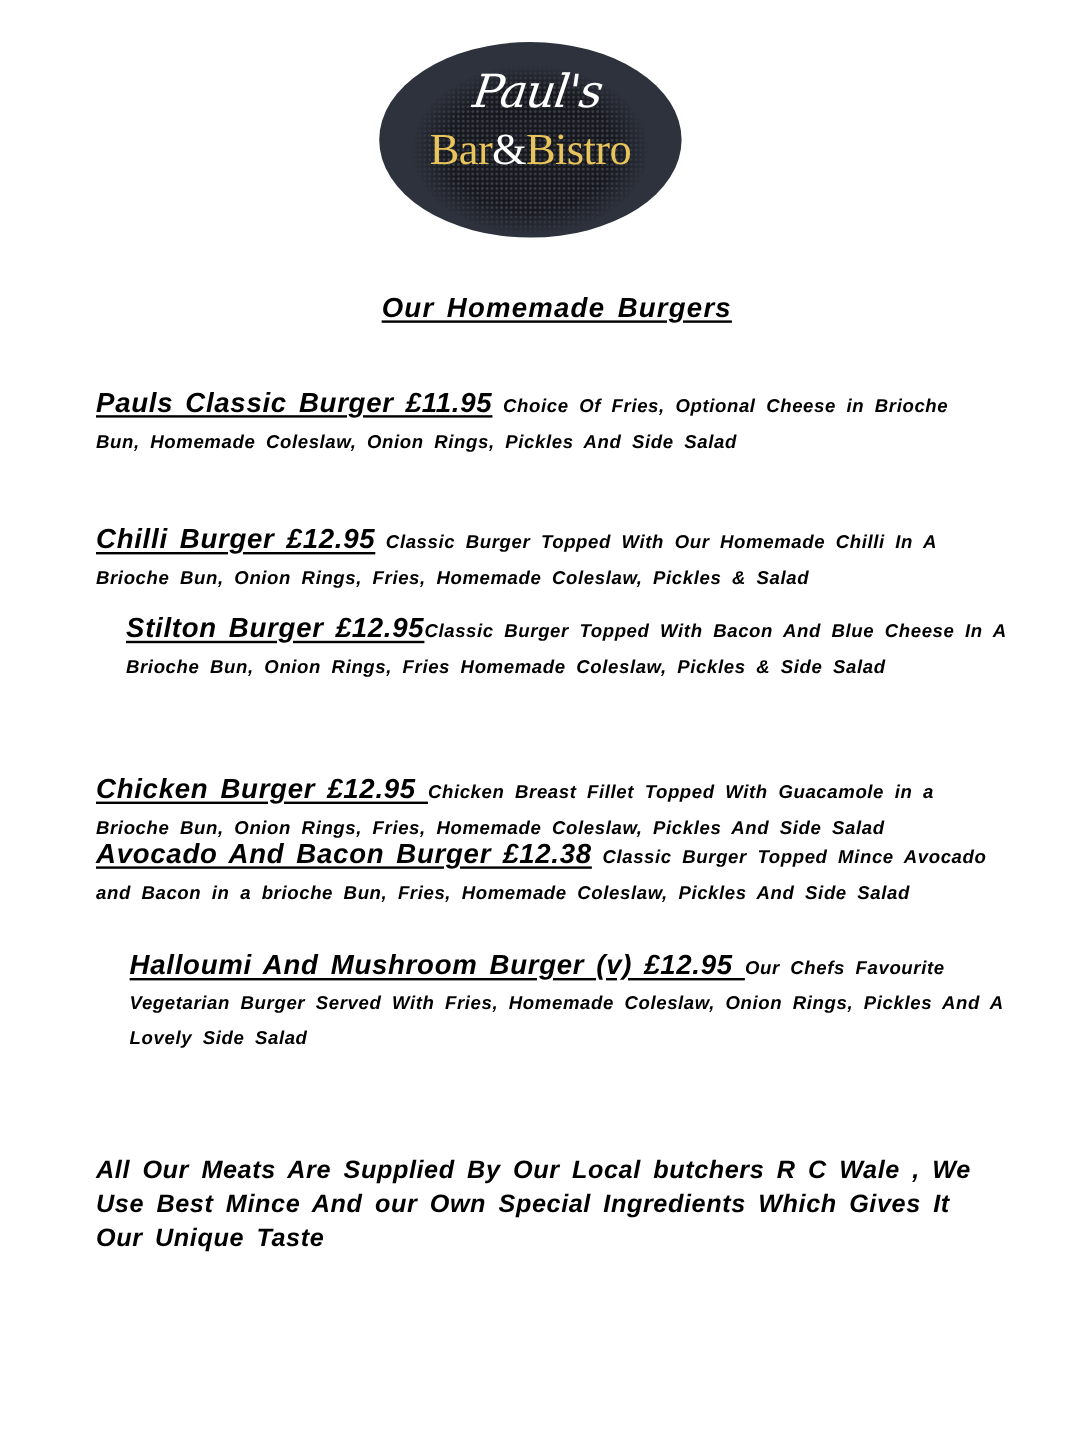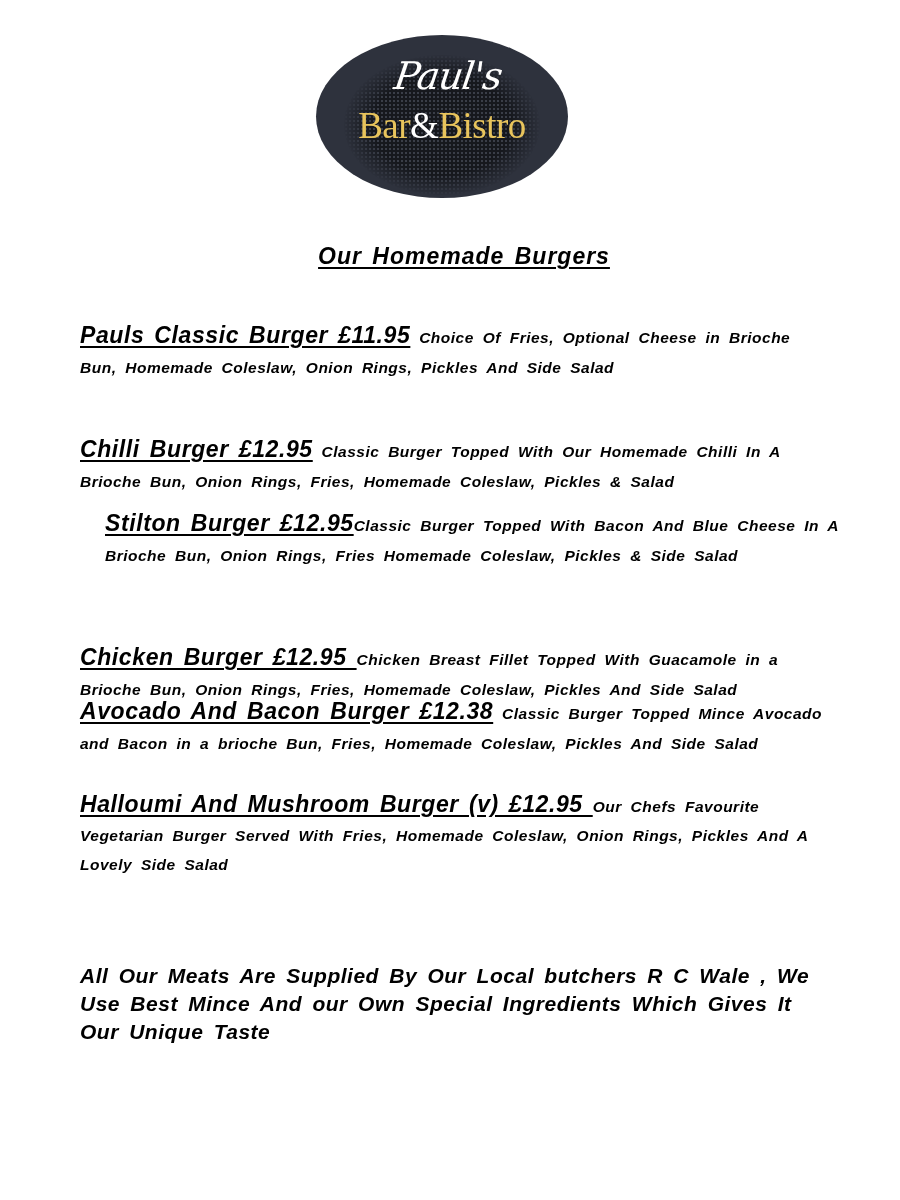--- a/index.html
+++ b/index.html
@@ -143,17 +143,17 @@
 </div>
 
 <div class="item" style="top:602px;margin-top:40px;">
   <span class="name">Chicken Burger £12.95 </span><span class="desc">Chicken Breast Fillet Topped With Guacamole in a Brioche Bun, Onion Rings, Fries, Homemade Coleslaw, Pickles And Side Salad</span>
 </div>
 
 <div class="item" style="top:696px;">
   <span class="name">Avocado And Bacon Burger £12.38</span><span class="desc"> Classic Burger Topped Mince Avocado and Bacon in a brioche Bun, Fries, Homemade Coleslaw, Pickles And Side Salad</span>
 </div>
 
-<div class="item" style="top:790px; line-height:29px;">
+<div class="item" style="top:790px; line-height:29px;margin-left:28px;">
   <span class="name">Halloumi And Mushroom Burger (v) £12.95 </span><span class="desc">Our Chefs Favourite Vegetarian Burger Served With Fries, Homemade Coleslaw, Onion Rings, Pickles And A Lovely Side Salad</span>
 </div>
 
 <div class="footer">All Our Meats Are Supplied By Our Local butchers R C Wale , We Use Best Mince And our Own Special Ingredients Which Gives It Our Unique Taste</div>
 
 </body></html>

